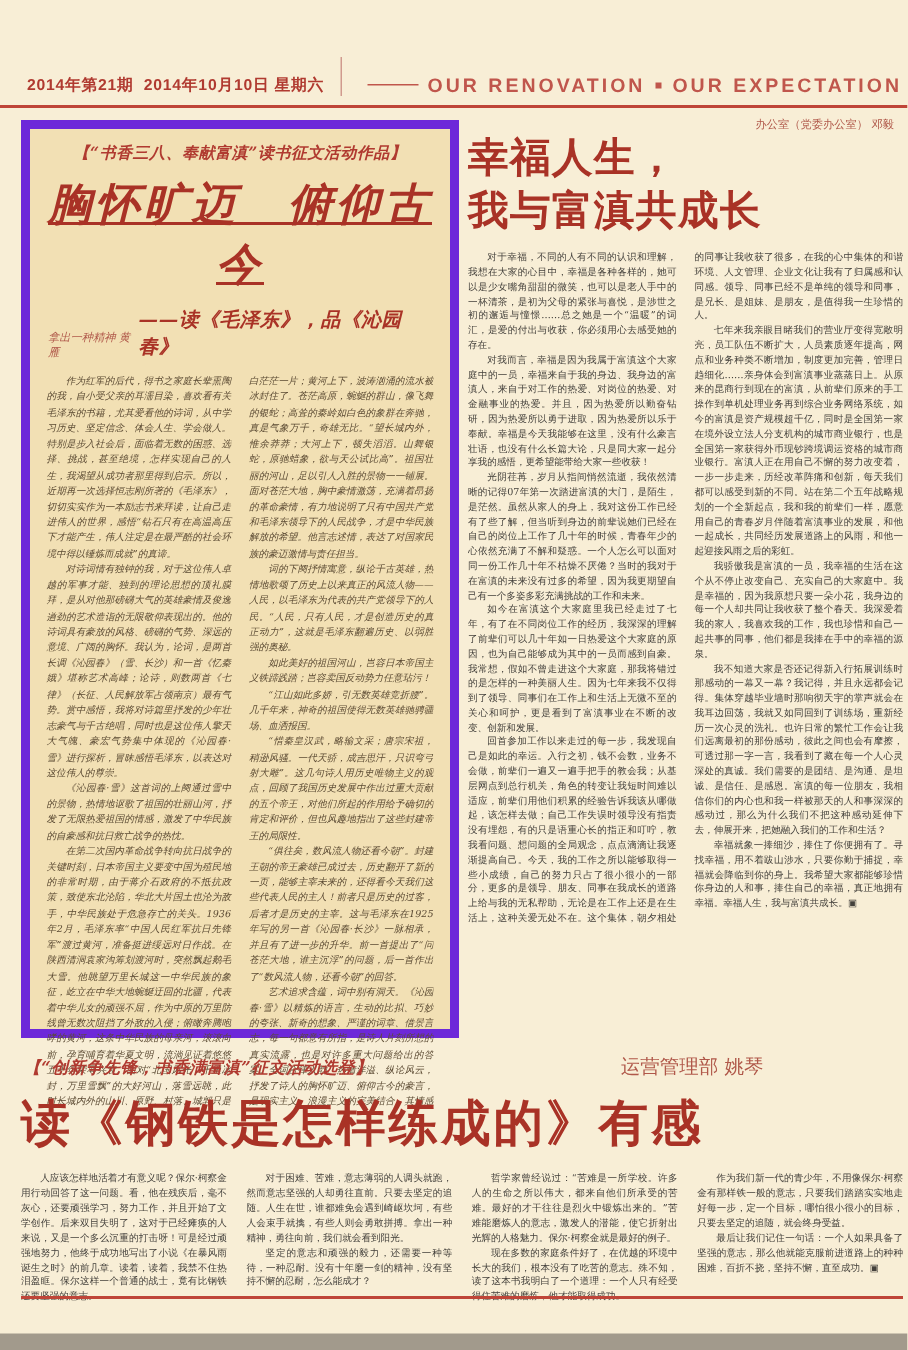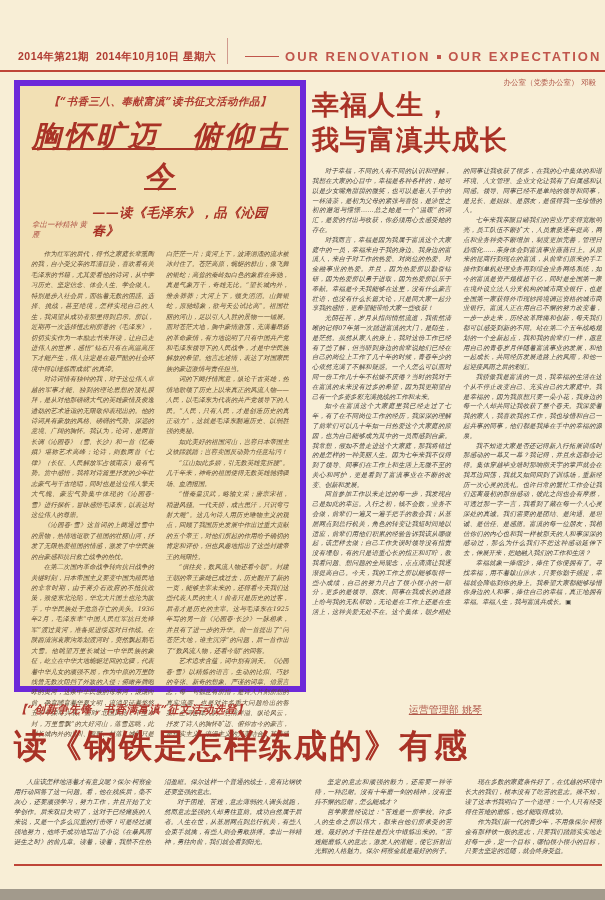--- a/index.html
+++ b/index.html
@@ -30,35 +30,35 @@
     font-style:italic;margin-top:9px;letter-spacing:.5px;}
   .l-title{text-align:center;color:#a93226;font-size:29px;letter-spacing:3px;
     margin-top:8px;font-weight:bold;font-style:italic;text-decoration:underline;}
   .l-meta{display:flex;justify-content:space-between;align-items:flex-end;
     padding:0 12px;margin-top:7px;}
   .l-byline{color:#b0584a;font-size:7.5px;font-style:italic;}
   .l-subtitle{color:#a93226;font-size:13px;font-weight:bold;font-style:italic;letter-spacing:.5px;}
   .l-body{margin:9px 11px 0;height:500px;column-count:2;column-gap:12px;
     font-size:6.4px;line-height:1.63;color:#5b4a33;font-style:italic;
     text-align:justify;overflow:hidden;}
-  .para{text-indent:2em;margin:0;font-style:italic;}
+  .para{text-indent:2em;margin:0;}
 
   
   .panel-right{position:absolute;left:312px;top:78px;width:290px;height:614px;box-sizing:border-box;}
   .r-byline{text-align:right;color:#b0584a;font-size:7.5px;padding-right:6px;}
   .r-title{color:#a93226;font-weight:900;font-size:27px;line-height:1.3;
     font-family:"Liberation Sans",sans-serif;letter-spacing:1px;margin-top:0px;}
   .r-body{margin-top:9px;height:518px;column-count:2;column-gap:12px;
     font-size:6.4px;line-height:1.53;color:#44413c;text-align:justify;overflow:hidden;}
 
   
   .panel-bottom{position:absolute;left:14px;top:702px;width:588px;}
   .b-tagrow{display:flex;align-items:baseline;padding:0 2px;}
   .b-tag{color:#b03a30;font-weight:bold;font-style:italic;font-size:11px;letter-spacing:.5px;}
-  .b-byline{color:#b0584a;font-size:10px;margin-left:auto;margin-right:118px;text-decoration:underline;}
+  .b-byline{color:#b0584a;font-size:13px;margin-left:auto;margin-right:91px;}
   .b-title{color:#a93226;font-weight:900;font-size:33px;letter-spacing:2px;
     font-family:"Liberation Sans",sans-serif;margin-top:7px;white-space:nowrap;}
   .b-body{margin-top:9px;height:95px;column-count:4;column-gap:13px;
     font-size:6.4px;line-height:1.55;color:#44413c;text-align:justify;overflow:hidden;}
 
   .footer-rule{position:absolute;left:14px;top:864px;width:588px;height:2px;background:#bf4538;}
   .page-bottom-strip{position:absolute;left:0;bottom:0;width:605px;height:11px;background:#a29a8c;}
 </style>
 </head>
 <body>
@@ -122,22 +122,23 @@
 </div>
 
 <div class="panel-bottom">
   <div class="b-tagrow">
     <span class="b-tag">【“创新争先锋，书香满富滇”征文活动选登】</span>
     <span class="b-byline">运营管理部 姚琴</span>
   </div>
   <div class="b-title">读《钢铁是怎样练成的》有感</div>
   <div class="b-body">
       <p class="para">人应该怎样地活着才有意义呢？保尔·柯察金用行动回答了这一问题。看，他在残疾后，毫不灰心，还要顽强学习，努力工作，并且开始了文学创作。后来双目失明了，这对于已经瘫痪的人来说，又是一个多么沉重的打击呀！可是经过顽强地努力，他终于成功地写出了小说《在暴风雨诞生之时》的前几章。读着，读着，我禁不住热泪盈眶。保尔这样一个普通的战士，竟有比钢铁还要坚强的意志。</p>
-      <p class="para">对于困难、苦难，意志薄弱的人调头就跑，然而意志坚强的人却勇往直前。成功自然属于后者。人生在世，从基层网点到总行机关，有些人会束手就擒，有些人则会勇敢拼搏。拿出一种精神，勇往向前，我们就会看到阳光。</p>
+      <p class="para">对于困难、苦难，意志薄弱的人调头就跑，然而意志坚强的人却勇往直前。只要去坚定的追随。人生在世，谁都难免会遇到崎岖坎坷，有些人会束手就擒，有些人则会勇敢拼搏。拿出一种精神，勇往向前，我们就会看到阳光。</p>
       <p class="para">坚定的意志和顽强的毅力，还需要一种等待，一种忍耐。没有十年磨一剑的精神，没有坚持不懈的忍耐，怎么能成才？</p>
       <p class="para">哲学家曾经说过：“苦难是一所学校。许多人的生命之所以伟大，都来自他们所承受的苦难。最好的才干往往是烈火中锻炼出来的。”苦难能磨炼人的意志，激发人的潜能，使它折射出光辉的人格魅力。保尔·柯察金就是最好的例子。</p>
       <p class="para">现在多数的家庭条件好了，在优越的环境中长大的我们，根本没有了吃苦的意志。殊不知，读了这本书我明白了一个道理：一个人只有经受得住苦难的磨炼，他才能取得成功。</p>
       <p class="para">作为我们新一代的青少年，不用像保尔·柯察金有那样铁一般的意志，只要我们踏踏实实地走好每一步，定一个目标，哪怕很小很小的目标，只要去坚定的追随，就会终身受益。</p>
+      <p class="para">最后让我们记住一句话：一个人如果具备了坚强的意志，那么他就能克服前进道路上的种种困难，百折不挠，坚持不懈，直至成功。▣</p>
     </div>
 </div>
 
 <div class="footer-rule"></div>
 <div class="page-bottom-strip"></div>
 
 </body></html>

